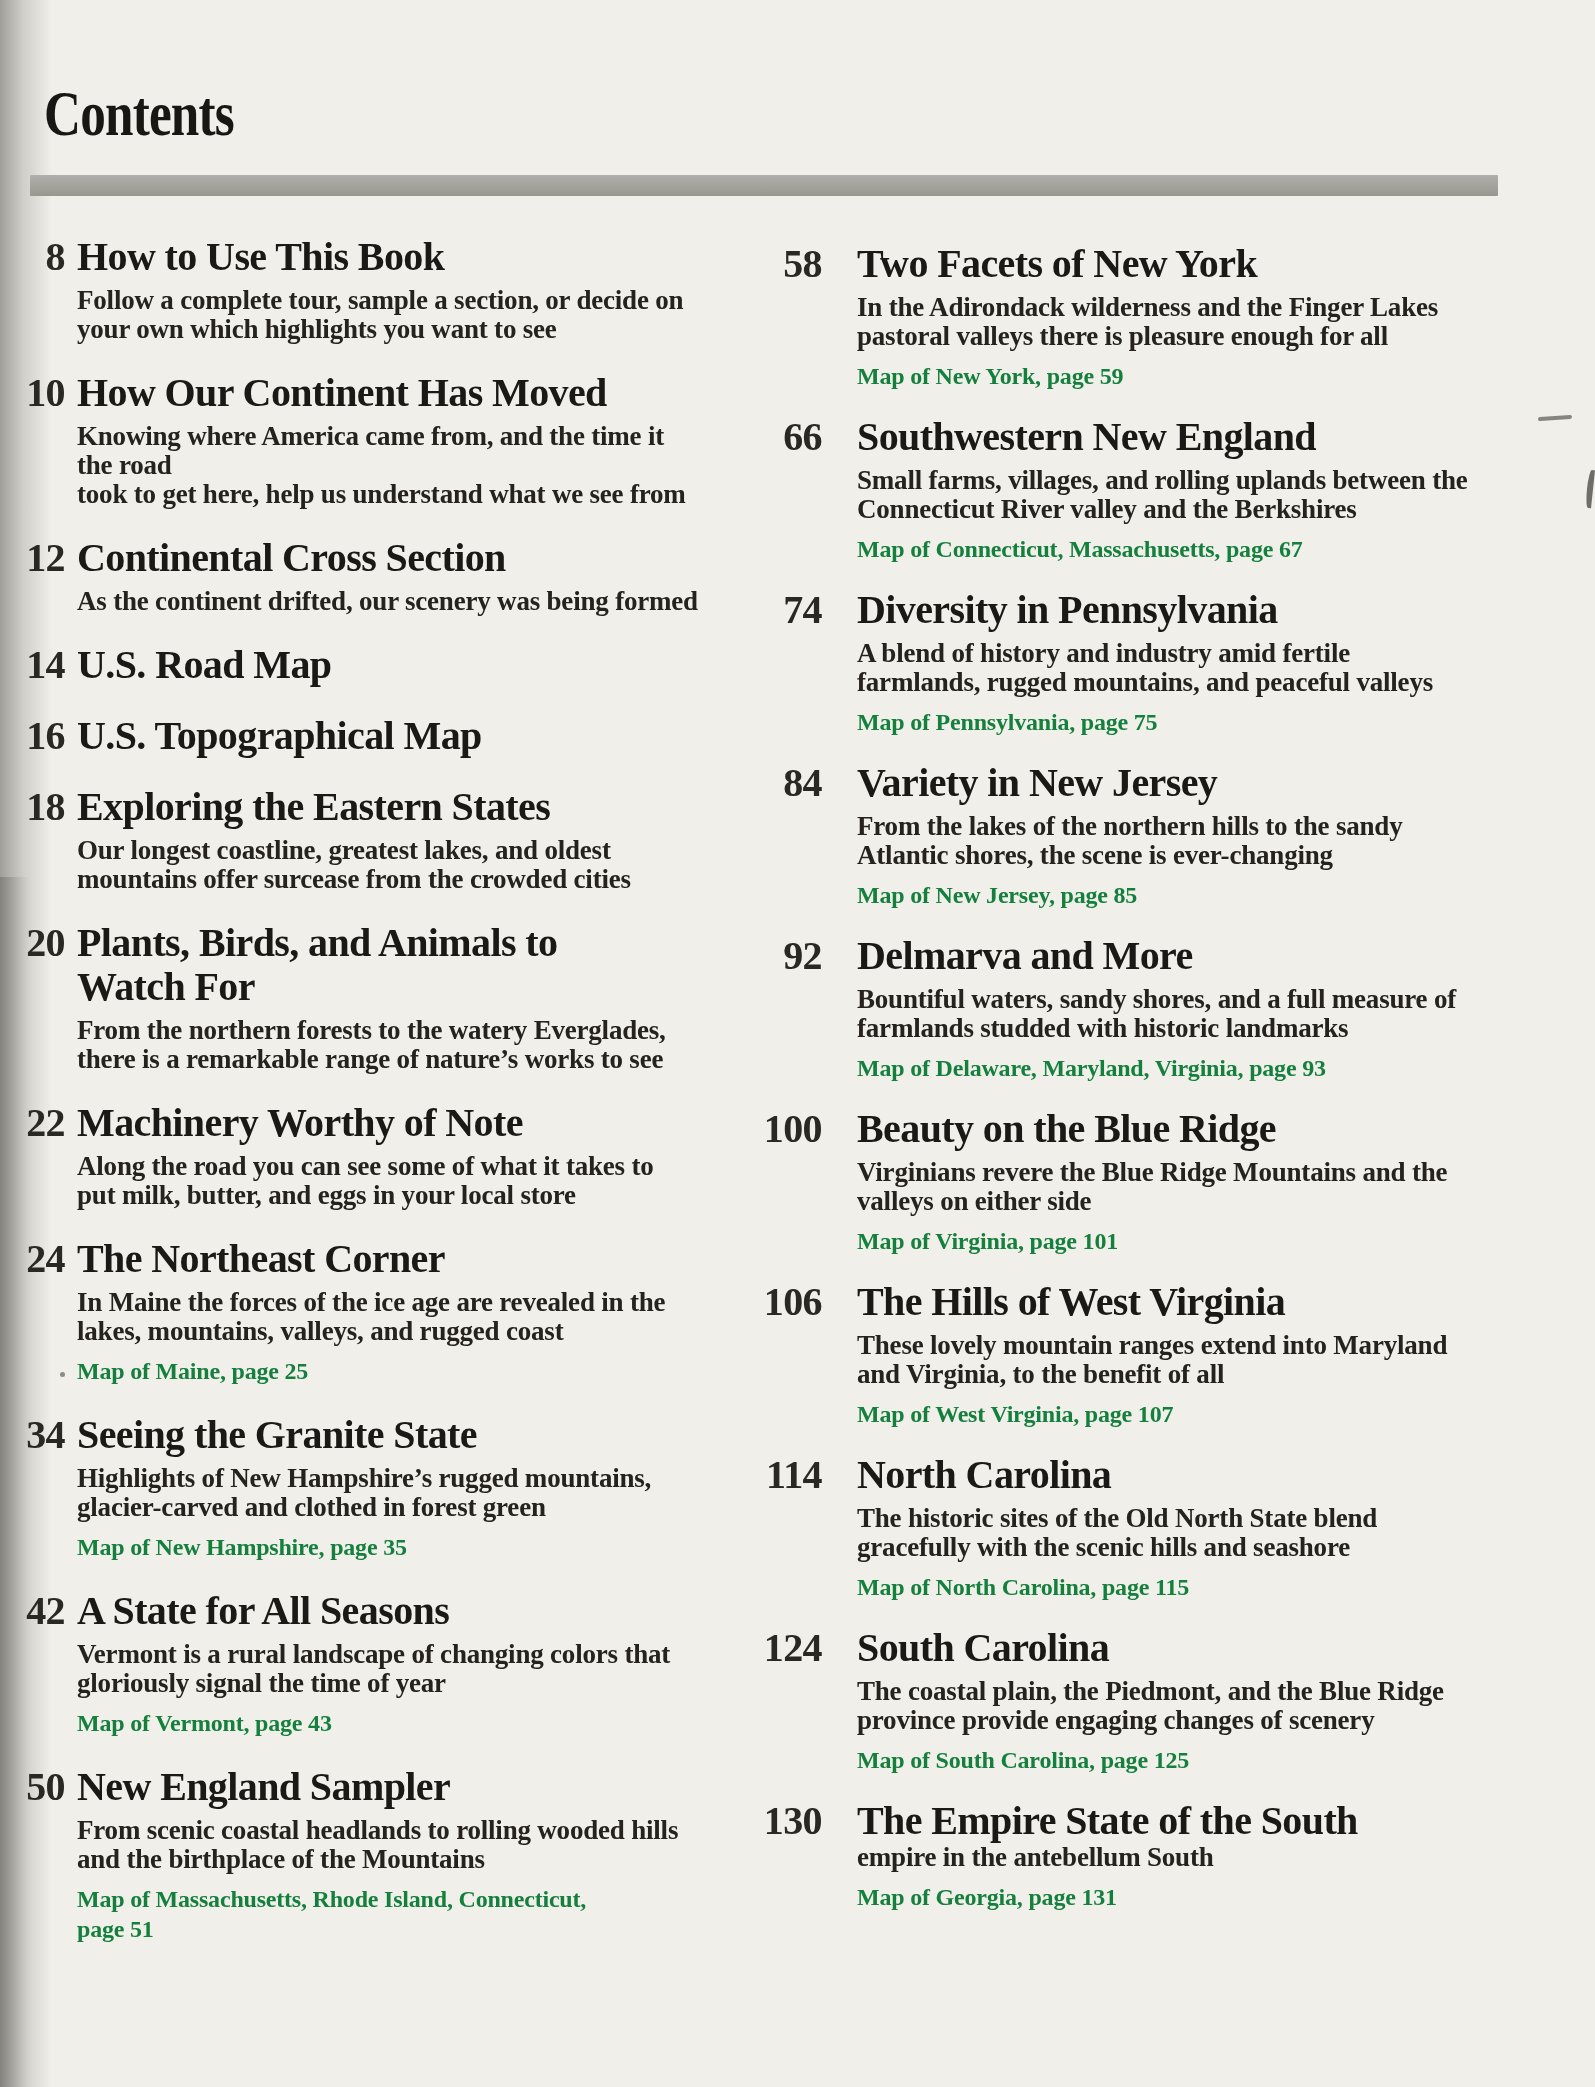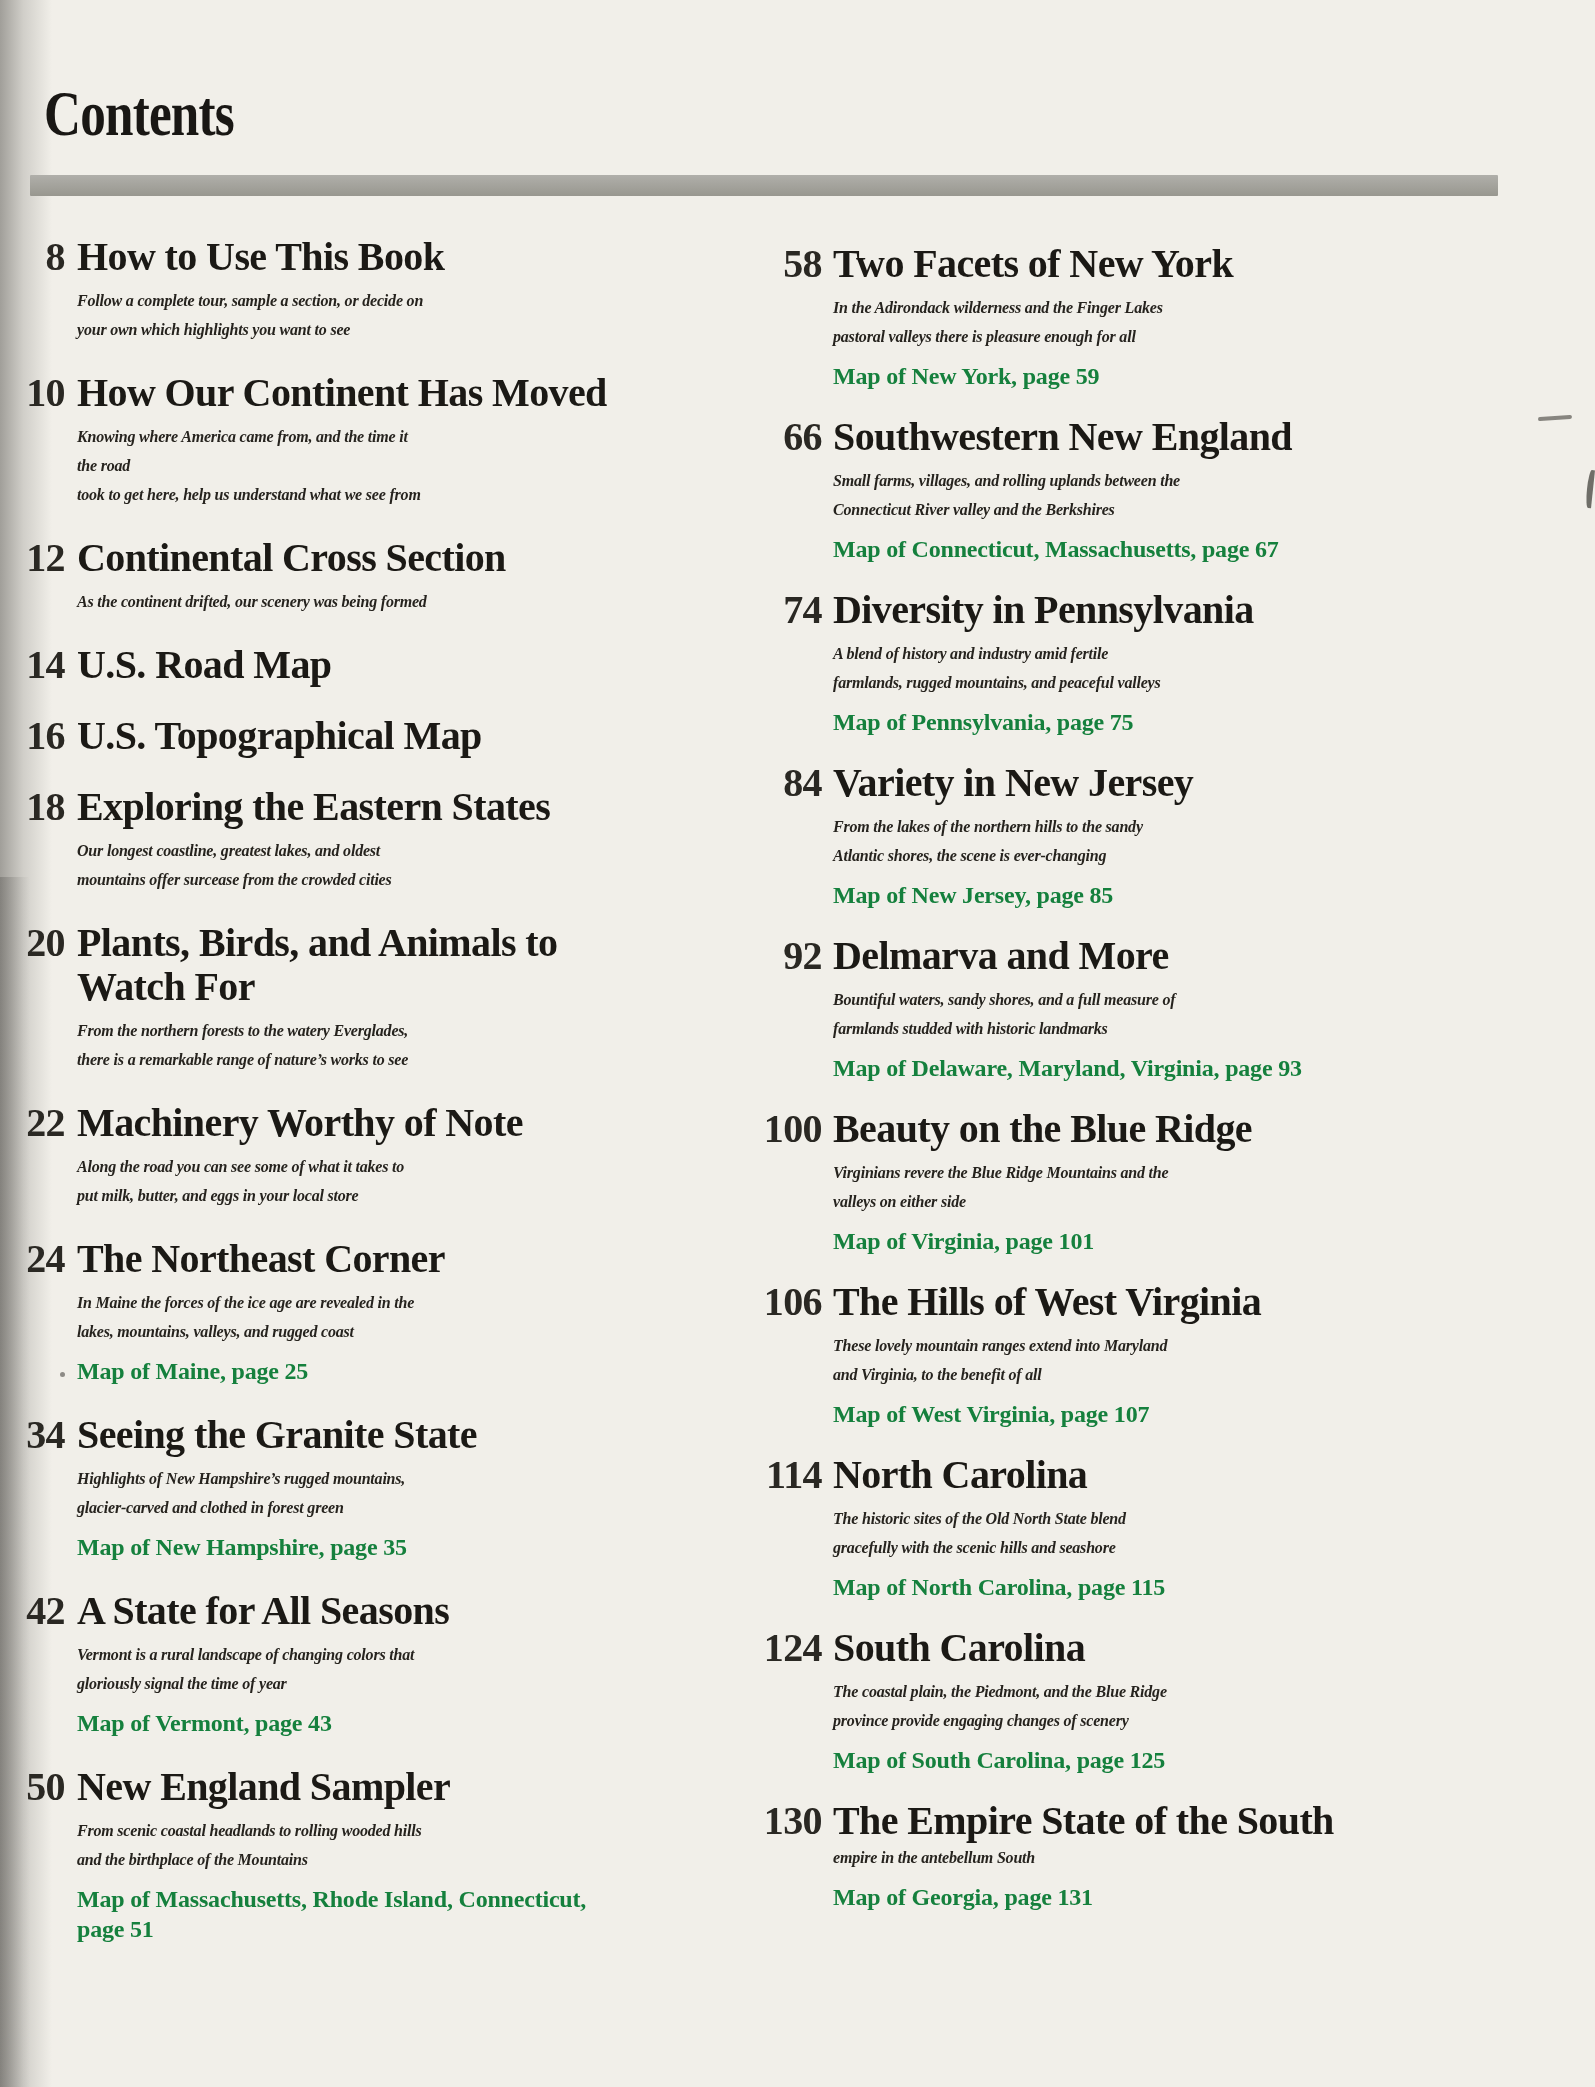--- a/index.html
+++ b/index.html
@@ -34,37 +34,37 @@
     position: absolute; left: 30px; top: 175px;
     width: 1468px; height: 21px;
     background: linear-gradient(to bottom, #b0afaa, #98978f);
     border-radius: 1px;
   }
   .col { position: absolute; }
   .col-left  { left: 20px;  top: 235px; width: 600px; }
   .col-right { left: 755px; top: 242px; width: 800px; }
   .entry { display: flex; align-items: flex-start; }
   .col-left  .entry { margin-bottom: 27px; }
-  .col-right .entry { margin-bottom: 24px; }
+  .col-right .entry { margin-bottom: 24px; gap: 24px; }
   .num {
     flex: none; text-align: right;
     font-size: 40px; font-weight: bold; line-height: 44px;
     letter-spacing: -0.6px; color: #2a2823;
     white-space: nowrap;
   }
   .col-left  .num { width: 45px; margin-right: 12px; }
   .col-right .num { width: 67px; margin-right: 11px; }
   .body { flex: 1 1 auto; min-width: 0; }
   .title-line {
     font-size: 40px; font-weight: bold; line-height: 44px;
     letter-spacing: -0.6px; color: #1b1915;
     white-space: nowrap;
   }
   .desc-line {
-    font-size: 16px; font-weight: bold; font-style: italic;
+    font-size: 27px; font-weight: bold; 
     line-height: 29px; letter-spacing: -0.2px; color: #26231e;
     white-space: nowrap;
   }
   .desc-line.d0 { margin-top: 7px; }
   .map-line {
     font-size: 24px; font-weight: bold; line-height: 30px;
     letter-spacing: -0.2px; color: #15803d;
     white-space: nowrap;
   }
   .map-line.m0 { margin-top: 10px; }

